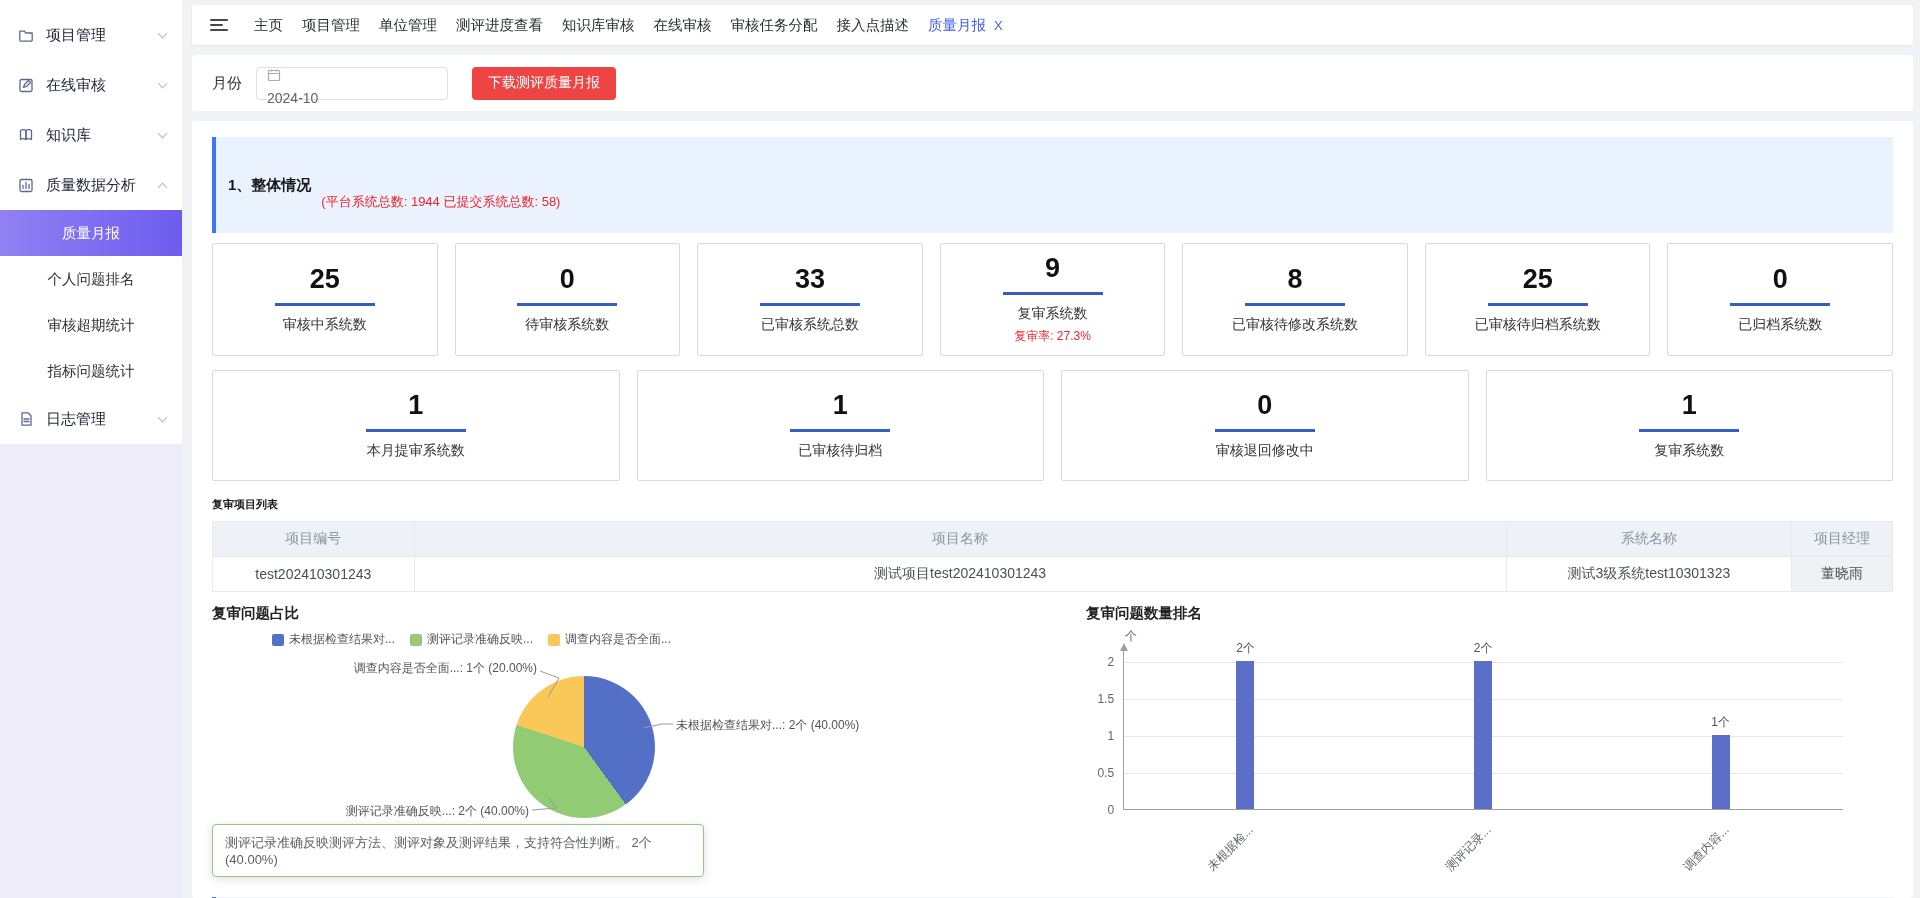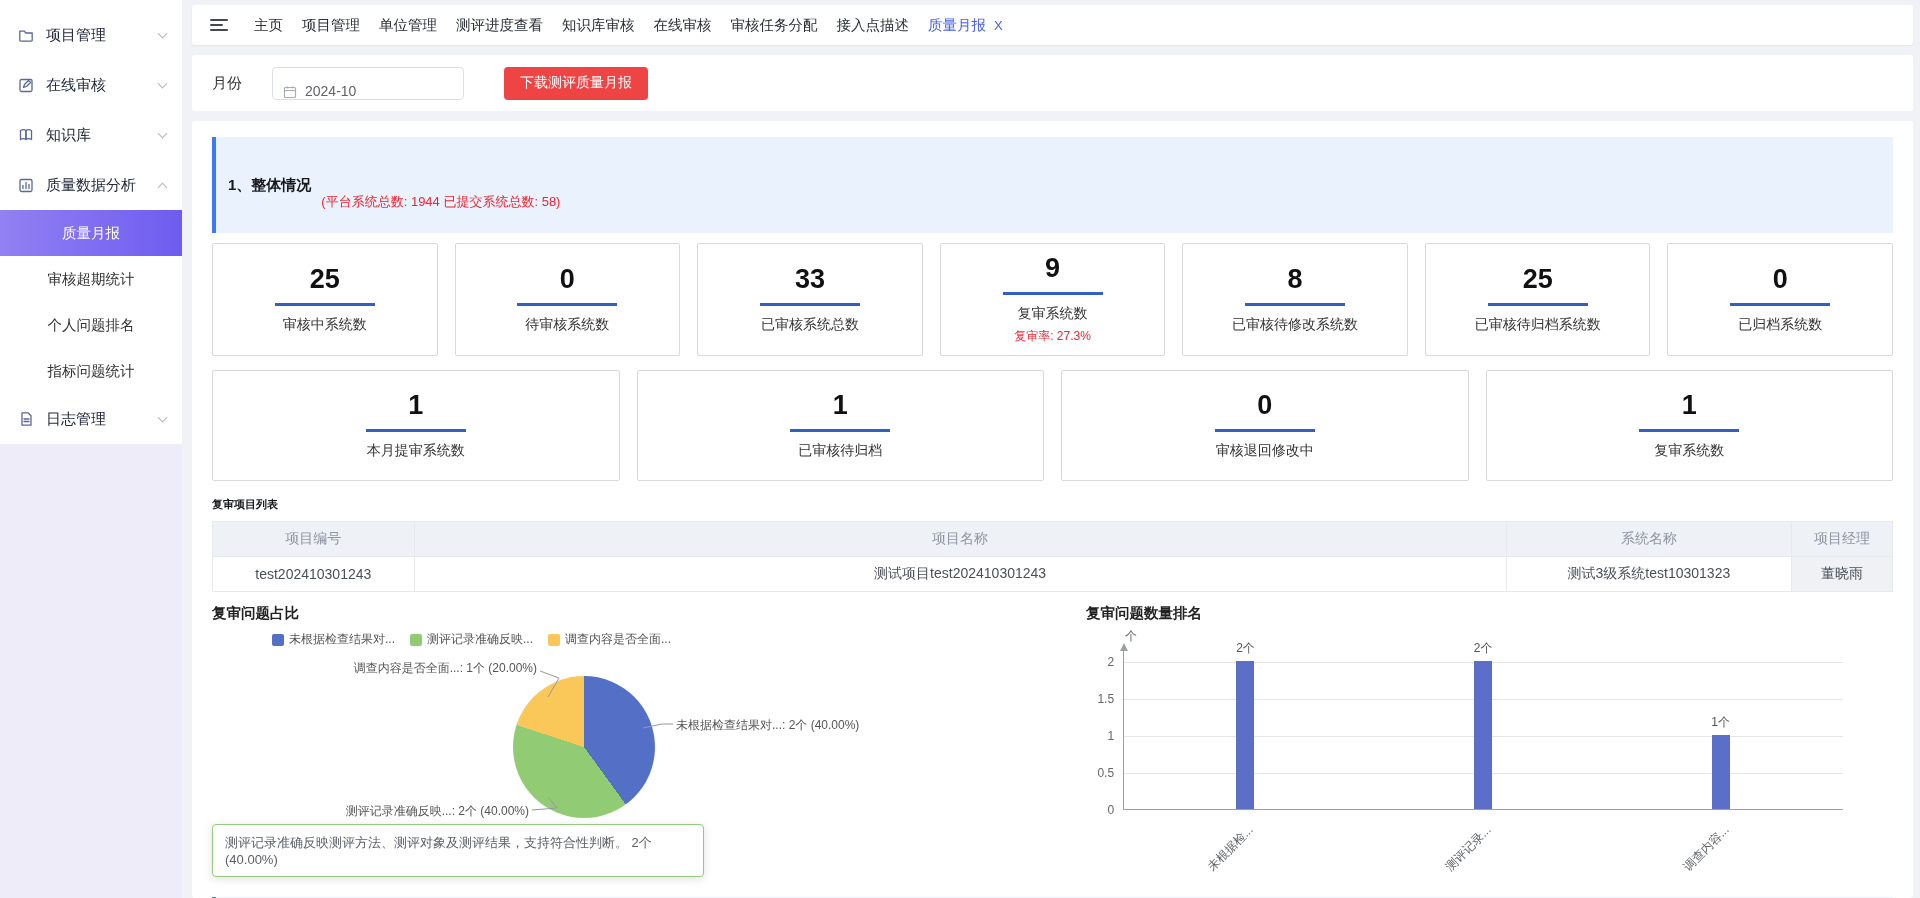--- a/index.html
+++ b/index.html
@@ -25,23 +25,23 @@
 
   .tabbar { background:#fff; height:40px; display:flex; align-items:center; padding:0 18px; border-radius:3px; box-shadow:0 1px 2px rgba(0,0,0,.05); flex-shrink:0; }
   .hamburger { width:18px; display:flex; flex-direction:column; gap:3px; margin-right:26px; cursor:pointer; }
   .hamburger i { height:2px; background:#45494f; border-radius:1px; display:block; }
   .hamburger i:nth-child(2) { width:70%; }
   .tabs { display:flex; gap:19px; align-items:center; font-size:14.5px; color:#2b2f36; }
   .tab { cursor:pointer; white-space:nowrap; }
   .tab.active { color:#4661e8; display:flex; gap:8px; align-items:center; }
   .tab-close { font-size:13px; cursor:pointer; }
 
-  .filter-panel { background:#fff; margin-top:10px; height:56px; border-radius:3px; display:flex; align-items:center; padding:0 20px; gap:30px; flex-shrink:0; }
+  .filter-panel { background:#fff; margin-top:10px; height:56px; border-radius:3px; display:flex; align-items:center; padding:0 20px; gap:14px; flex-shrink:0; }
   .filter-label { font-size:15px; color:#333; }
-  .date-input { width:192px; height:33px; border:1px solid #dcdfe6; border-radius:4px; display:flex; align-items:flex-end; padding:0 10px; gap:8px; background:#fff; color:#606266; font-size:14px; cursor:text; }
+  .date-input { width:192px; height:33px; border:1px solid #dcdfe6; border-radius:4px; display:flex; align-items:flex-start; padding:0 10px; gap:8px; background:#fff; color:#606266; font-size:14px; cursor:text;flex-direction:column; }
   .cal-icon { display:flex; }
   .cal-icon svg { stroke:#a8abb2; fill:none; stroke-width:1.2; }
   .download-btn { margin-left:10px; height:33px; padding:0 16px; background:#ef4444; color:#fff; border:none; border-radius:4px; font-size:14px; cursor:pointer; font-family:Liberation Mono, monospace; }
 
   .content-panel { background:#fff; margin-top:10px; flex:1; border-radius:3px; padding:16px 20px 0; overflow:hidden; }
 
   .section-header { background:#e9f2fd; border-left:4px solid #3a7af2; padding:22px 12px; display:flex; align-items:center; gap:10px; margin-bottom:10px; }
   .sec-title { font-size:15px; font-weight:bold; color:#16181d; }
   .sec-sub { font-size:13px; color:#f5222d;margin-top:34px; }
 
@@ -139,22 +139,22 @@
               <rect x="2" y="2.5" width="12" height="12" rx="1.5"></rect>
               <path d="M5 11.5V8.5M8 11.5V5.5M11 11.5V7.5"></path>
             </svg>
         </span>
         <span class="lbl">质量数据分析</span>
         <i class="chev up"></i>
       </div>
 
       <div class="submenu">
         <div class="sub-item active">质量月报</div>
+        <div class="sub-item">个人问题排名</div>
         <div class="sub-item">审核超期统计</div>
-        <div class="sub-item">个人问题排名</div>
         <div class="sub-item">指标问题统计</div>
       </div>
 
       <div class="side-item">
         <span class="icon">
           <svg width="16" height="16" viewBox="0 0 16 16">
               <path d="M4 1.8h6l3 3v9.4H4z"></path>
               <path d="M6 8h5M6 10.5h5"></path>
             </svg>
         </span>

